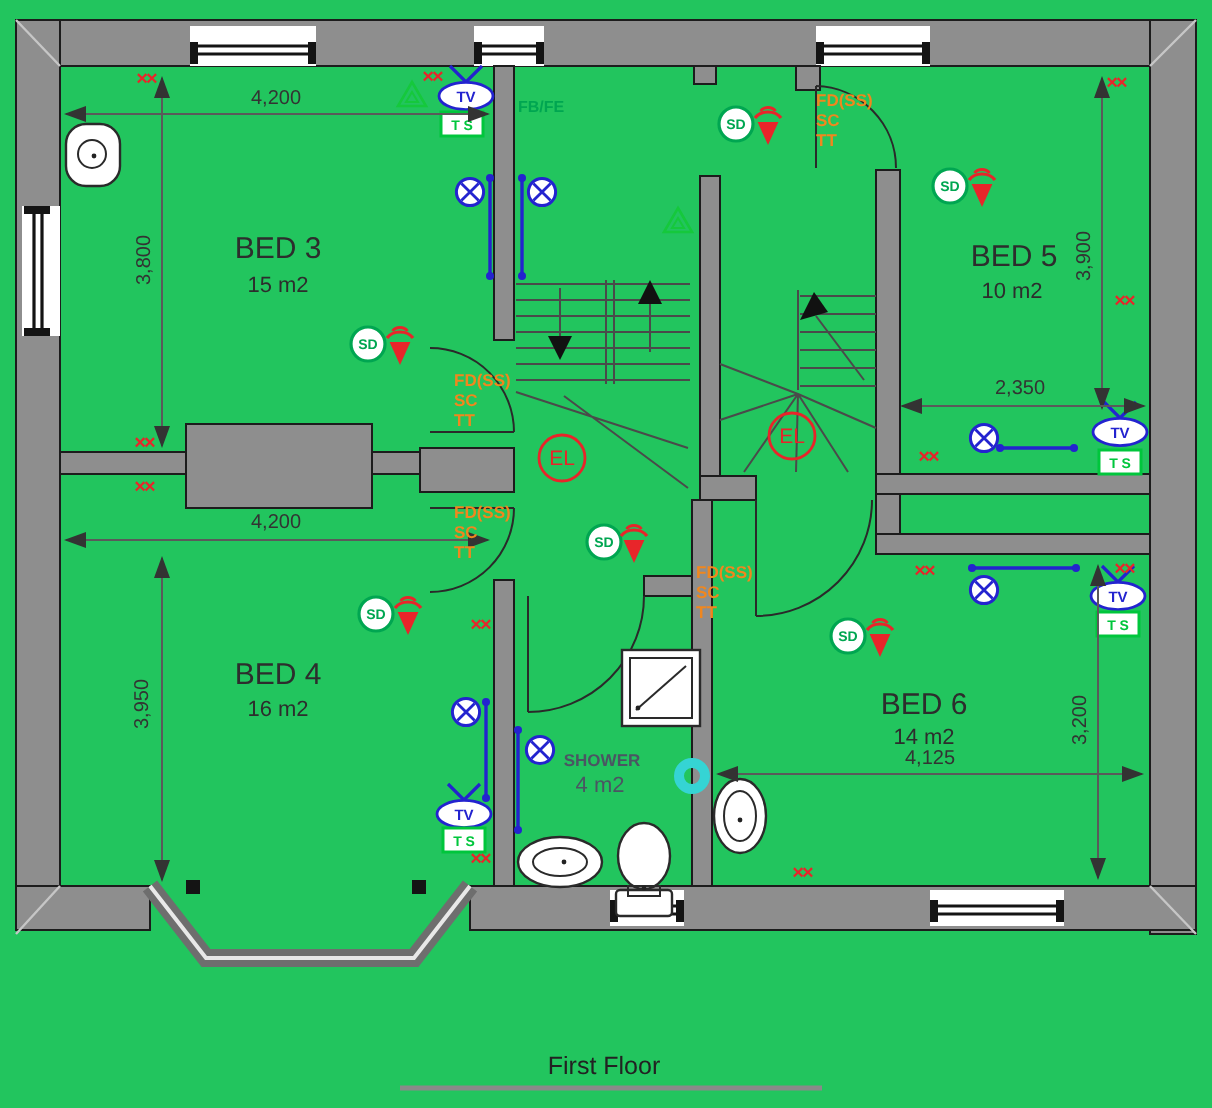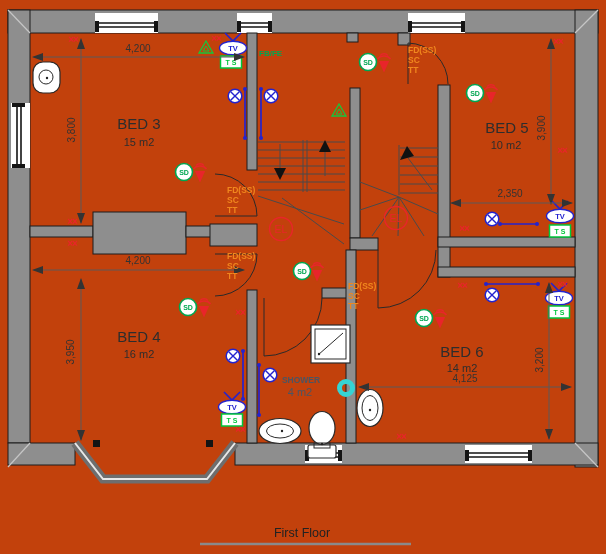--- a/index.html
+++ b/index.html
@@ -1,16 +1,16 @@
 <!DOCTYPE html>
 <html><head>
 <meta charset="utf-8">
 <style>
   html,body{margin:0;padding:0;background:#fff;}
-  .stage{position:relative;width:606px;height:554px;background:#c2410c;font-family:"Liberation Sans",sans-serif;}
+  .stage{position:relative;width:606px;height:554px;background:#22c55e;font-family:"Liberation Sans",sans-serif;}
   svg text{font-family:"Liberation Sans","DejaVu Sans",sans-serif;}
   .wall{fill:#8e8e8e;stroke:#1c1c1c;stroke-width:1;}
   .miter{stroke:#c6c6c6;stroke-width:1.2;}
   .winw{fill:#ffffff;stroke:none;}
   .glaze{stroke:#141414;stroke-width:1.6;fill:none;}
   .jamb{fill:#141414;}
   .doorarc{stroke:#2a2a2a;stroke-width:1;fill:none;}
   .tread{stroke:#4a4a4a;stroke-width:1;fill:none;}
   .fix{fill:#fff;stroke:#2a2a2a;stroke-width:1.2;}
   .fixthin{fill:none;stroke:#2a2a2a;stroke-width:1;}

